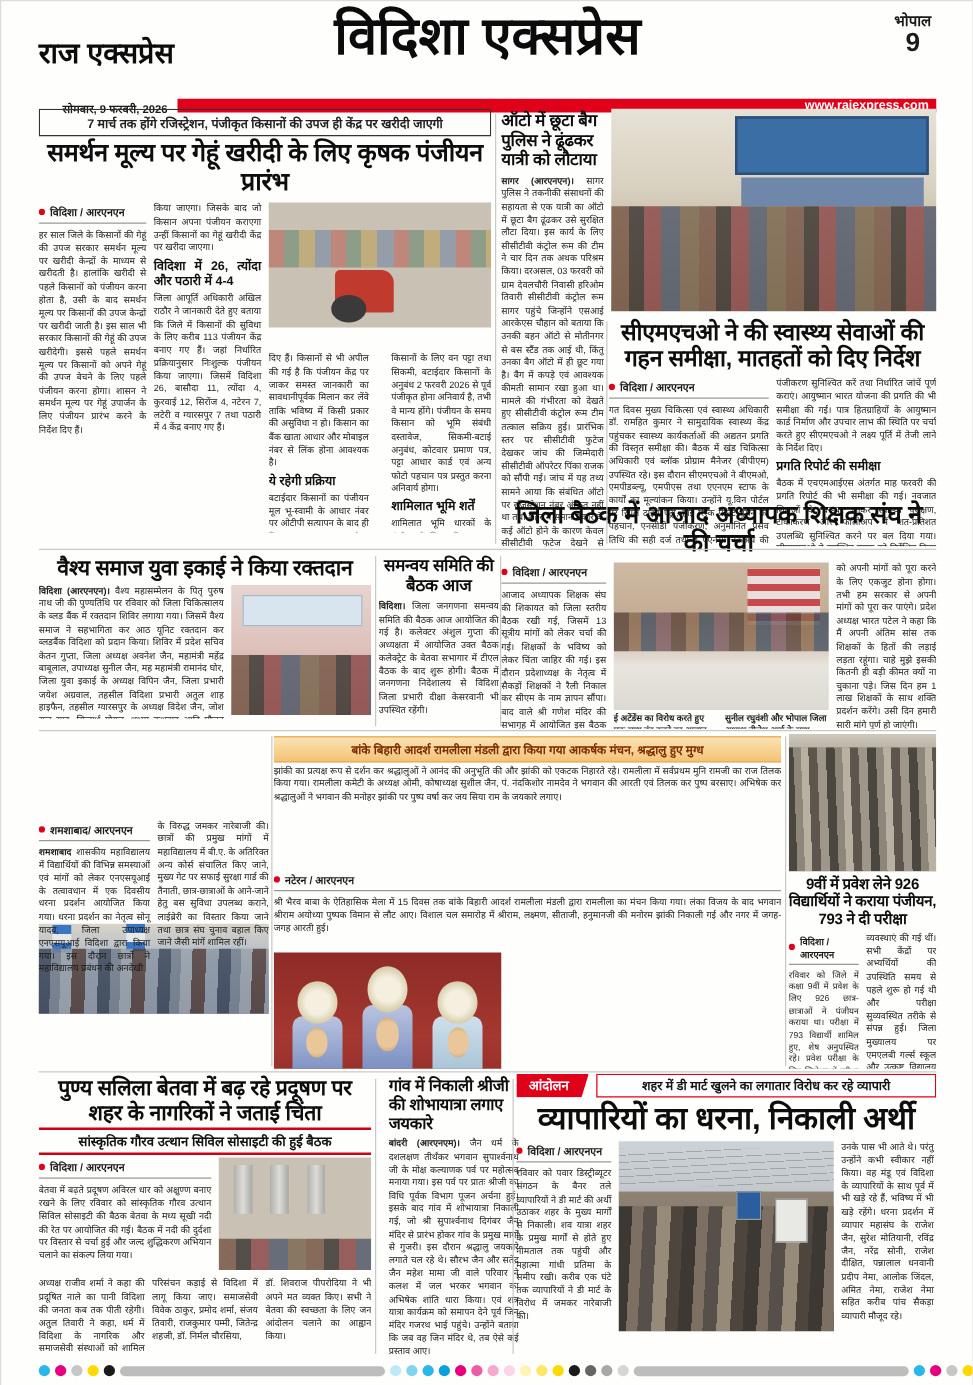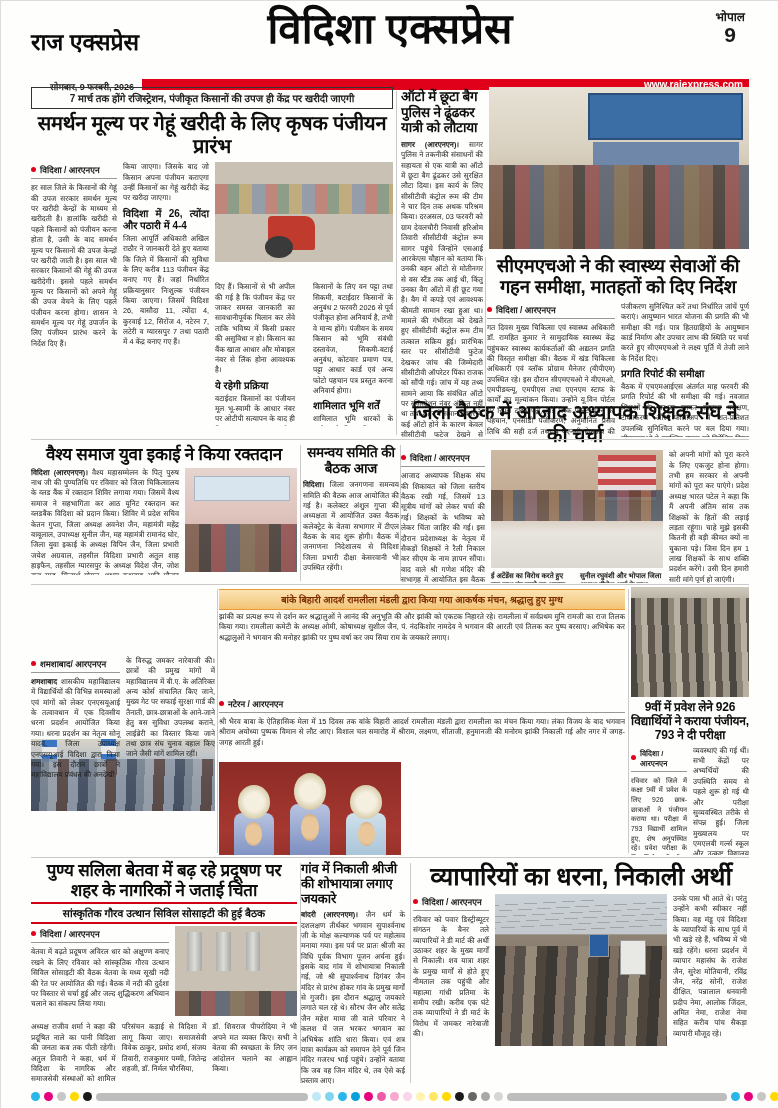--- a/index.html
+++ b/index.html
@@ -299,29 +299,33 @@
         <div class="ph-heads" style="height:28%;"></div>
       </div>
     </div>
     <div class="cols" style="margin-top:4px;height:62px;">
       <div style="flex:1;" class="body">अध्यक्ष राजीव शर्मा ने कहा की प्रदूषित नाले का पानी विदिशा की जनता कब तक पीती रहेगी। अतुल तिवारी ने कहा, धर्म में विदिशा के नागरिक और समाजसेवी संस्थाओं को शामिल किया जाए।</div>
       <div style="flex:1;" class="body">परिसंचन कड़ाई से विदिशा में लागू किया जाए। समाजसेवी विवेक ठाकुर, प्रमोद शर्मा, संजय तिवारी, राजकुमार पम्मी, जितेन्द्र शहजी, डॉ. निर्मल चौरसिया,</div>
       <div style="flex:1;" class="body">डॉ. शिवराज पीपरोदिया ने भी अपने मत व्यक्त किए। सभी ने बेतवा की स्वच्छता के लिए जन आंदोलन चलाने का आह्वान किया।</div>
     </div>
   </div>
 
-  <div class="blk" style="left:300px;top:858px;width:104px;height:226px;">
+  <div class="blk" style="left:310px;top:858px;width:104px;height:226px;">
     <div class="hl" style="font-size:13px;text-align:left;">गांव में निकाली श्रीजी की शोभायात्रा लगाए जयकारे</div>
     <div class="body" style="margin-top:4px;">
       <span class="dl">बांदरी (आरएनएम)।</span>
       <span>जैन धर्म के दशलक्षण तीर्थंकर भगवान सुपार्श्वनाथ जी के मोक्ष कल्याणक पर्व पर महोत्सव मनाया गया। इस पर्व पर प्रातः श्रीजी का विधि पूर्वक विभाग पूजन अर्चना हुई। इसके बाद गांव में शोभायात्रा निकाली गई, जो श्री सुपार्श्वनाथ दिगंबर जैन मंदिर से प्रारंभ होकर गांव के प्रमुख मार्गों से गुजरी। इस दौरान श्रद्धालु जयकारे लगाते चल रहे थे। सौरभ जैन और सतेंद्र जैन महेश मामा जी वाले परिवार ने कलश में जल भरकर भगवान का अभिषेक शांति धारा किया। एवं शत्र यात्रा कार्यक्रम को समापन देने पूर्व जिन मंदिर गजरथ भाई पहुंचे। उन्होंने बताया कि जब वह जिन मंदिर थे, तब ऐसे कई प्रस्ताव आए।</span>
     </div>
   </div>
 
   <div class="blk" style="left:412px;top:858px;width:336px;height:226px;">
+    <div style="display:flex;gap:6px;align-items:stretch;">
+      <span class="badge">आंदोलन</span>
+      <span class="kickstrip">शहर में डी मार्ट खुलने का लगातार विरोध कर रहे व्यापारी</span>
+    </div>
     <div class="hl" style="font-size:25px;margin-top:3px;">व्यापारियों का धरना, निकाली अर्थी</div>
     <div class="cols" style="margin-top:3px;height:154px;">
       <div style="flex:0 0 76px;">
         <div class="byline">
           <span class="dot"></span>
           <span>विदिशा / आरएनएन</span>
         </div>
         <div class="body">रविवार को पवार डिस्ट्रीब्यूटर संगठन के बैनर तले व्यापारियों ने डी मार्ट की अर्थी उठाकर शहर के मुख्य मार्गों से निकाली। शव यात्रा शहर के प्रमुख मार्गों से होते हुए नीमताल तक पहुंची और महात्मा गांधी प्रतिमा के समीप रखी। करीब एक घंटे तक व्यापारियों ने डी मार्ट के विरोध में जमकर नारेबाजी की।</div>
       </div>
       <div class="photo ph-protest" style="flex:0 0 172px;height:152px;">

